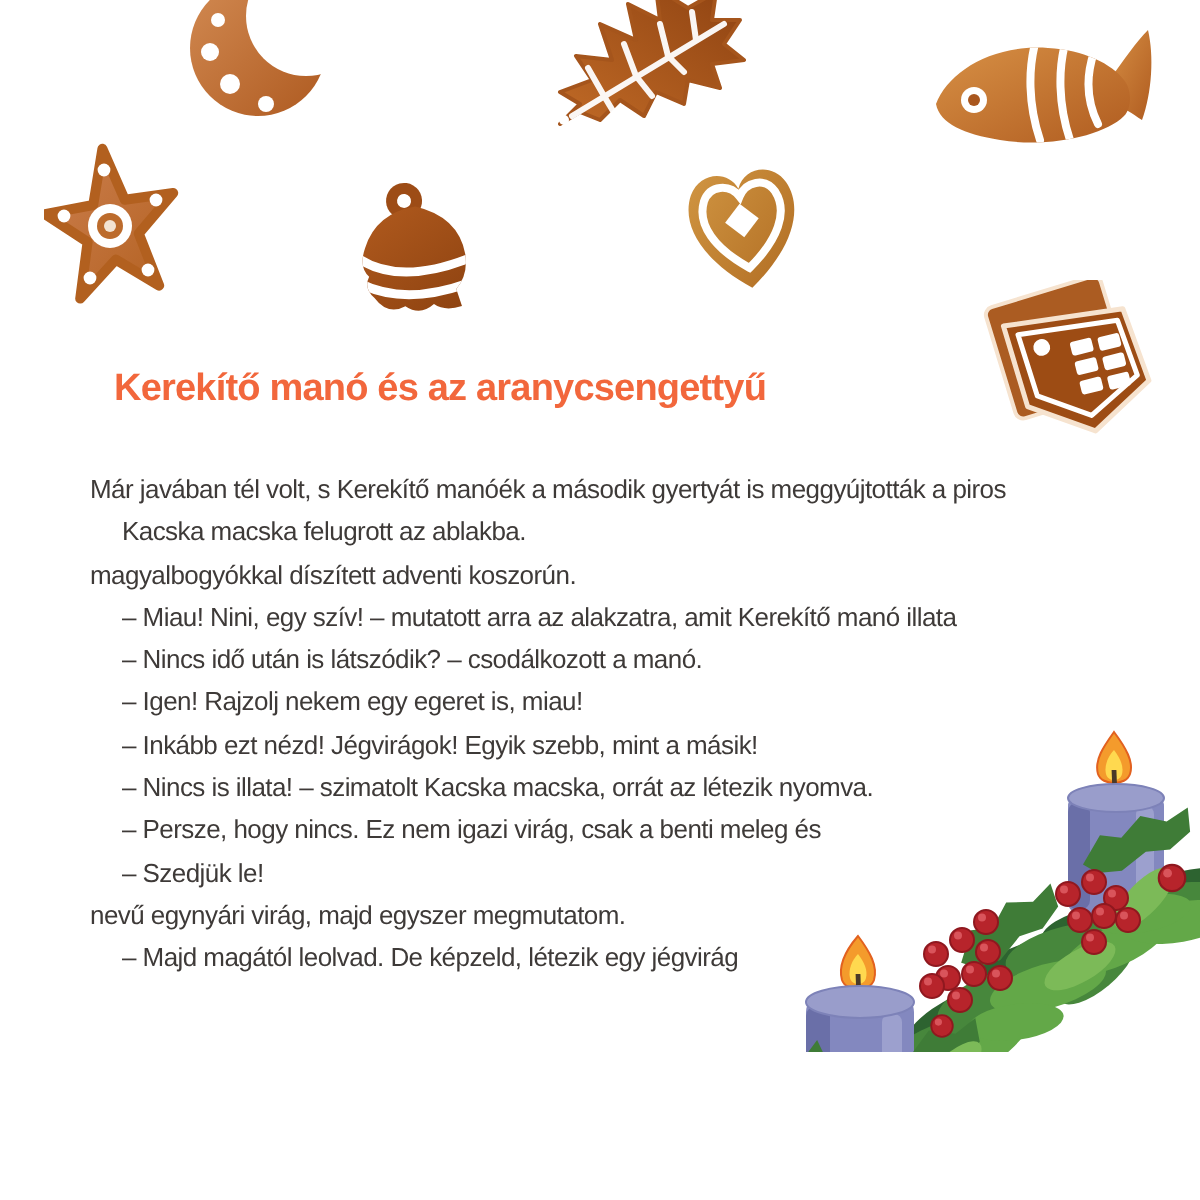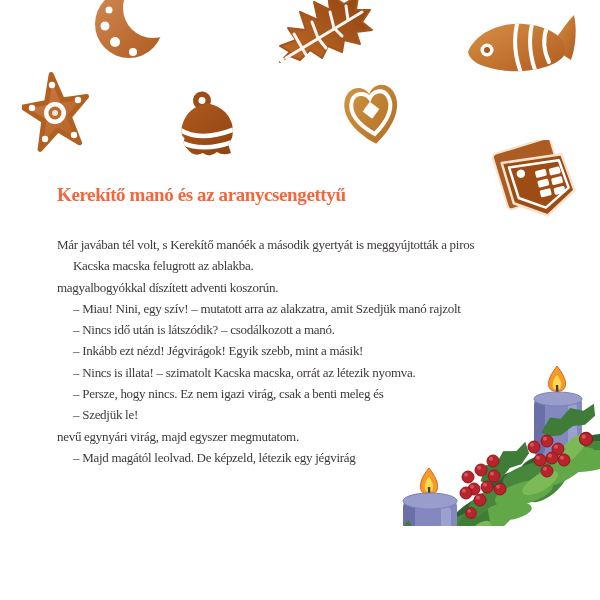--- a/index.html
+++ b/index.html
@@ -1,29 +1,29 @@
 <!DOCTYPE html>
 <html style="--paper: #FFFFFF; --accent: #F2673C; --text: #3E3A38; --gingerbread: #B35F1F; --gingerbread-dark: #9D4C14; --gingerbread-light: #D28A52; --icing: #FFFFFF; --wreath-green: #47873C; --wreath-green-dark: #2D6330; --wreath-green-light: #63A848; --berry-red: #B7242B; --candle-purple: #8388BF; --flame-outer: #F49B2C; --flame-inner: #FFD94F;"><head>
 <meta charset="utf-8">
 <style>
   html,body{margin:0;padding:0;background:#ffffff;}
   #book-page{
     position:relative;width:600px;height:526px;overflow:hidden;
     background:var(--paper,#ffffff);
-    font-family:Liberation Serif, serif;
+    font-family:Liberation Sans, sans-serif;
   }
   .cookie{position:absolute;}
   #story-title{
     position:absolute;left:57px;top:184px;
     font-size:19px;font-weight:700;letter-spacing:-0.4px;
     color:var(--accent,#F2673C);
     white-space:nowrap;
   }
   #story{
-    position:absolute;left:57px;top:234px;width:500px;
+    position:absolute;left:45px;top:234px;width:500px;
     color:var(--text,#3E3A38);
     font-size:13px;letter-spacing:-0.28px;
   }
   .line{height:21.3px;line-height:21.3px;white-space:nowrap;}
   .line.ind{padding-left:16px;}
   #page-number{
     position:absolute;left:544px;top:534px;width:22px;text-align:center;
     font-size:17px;font-weight:700;color:var(--accent,#F2673C);
   }
   #wreath{position:absolute;left:358px;top:365px;}
@@ -162,22 +162,23 @@
       </g>
     </g>
   </svg>
 
   <div id="story-title">Kerekítő manó és az aranycsengettyű</div>
 
   <div id="story">
       <div class="line">Már javában tél volt, s Kerekítő manóék a második gyertyát is meggyújtották a piros</div>
       <div class="line ind">Kacska macska felugrott az ablakba.</div>
       <div class="line">magyalbogyókkal díszített adventi koszorún.</div>
-      <div class="line ind">– Miau! Nini, egy szív! – mutatott arra az alakzatra, amit Szedjük manó rajzolt</div>
+      <div class="line ind">– Miau! Nini, egy szív! – mutatott arra az alakzatra, amit Kerekítő manó illata</div>
       <div class="line ind">– Nincs idő után is látszódik? – csodálkozott a manó.</div>
+      <div class="line ind">– Igen! Rajzolj nekem egy egeret is, miau!</div>
       <div class="line ind">– Inkább ezt nézd! Jégvirágok! Egyik szebb, mint a másik!</div>
       <div class="line ind">– Nincs is illata! – szimatolt Kacska macska, orrát az létezik nyomva.</div>
       <div class="line ind">– Persze, hogy nincs. Ez nem igazi virág, csak a benti meleg és</div>
       <div class="line ind">– Szedjük le!</div>
       <div class="line">nevű egynyári virág, majd egyszer megmutatom.</div>
       <div class="line ind">– Majd magától leolvad. De képzeld, létezik egy jégvirág</div>
     </div>
 
   <div id="page-number">5</div>
 

